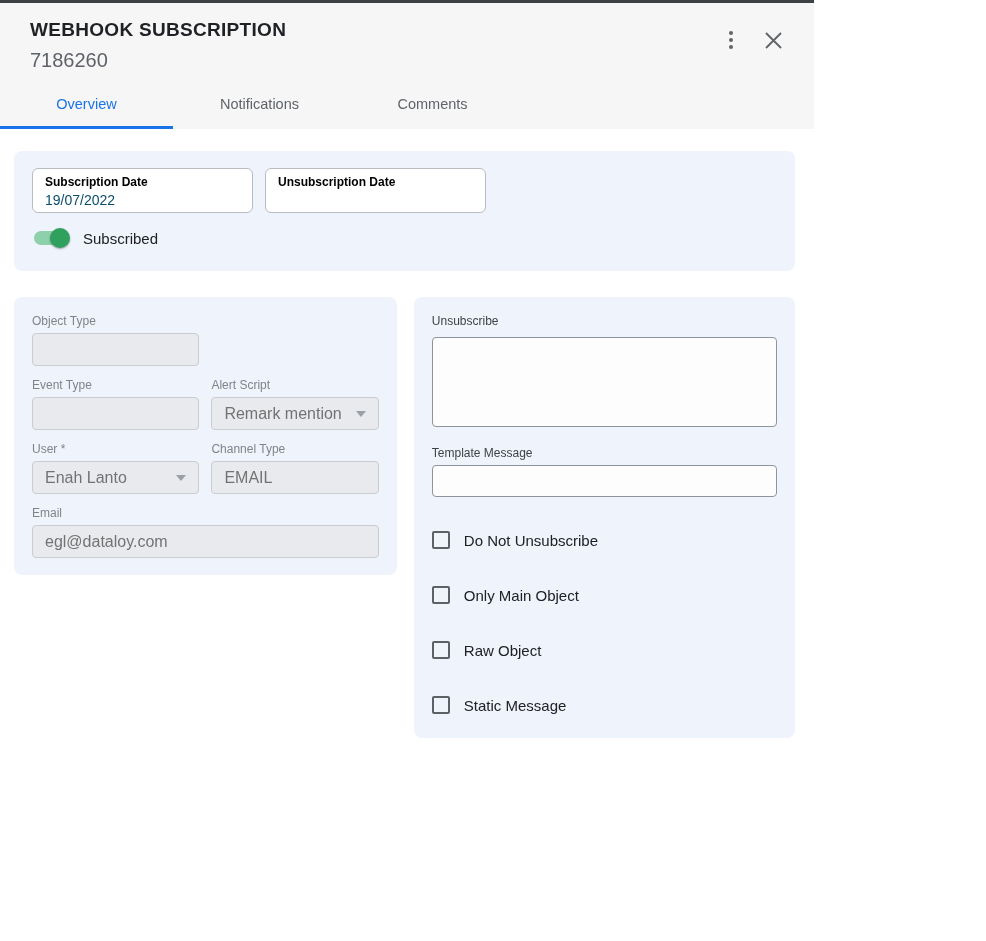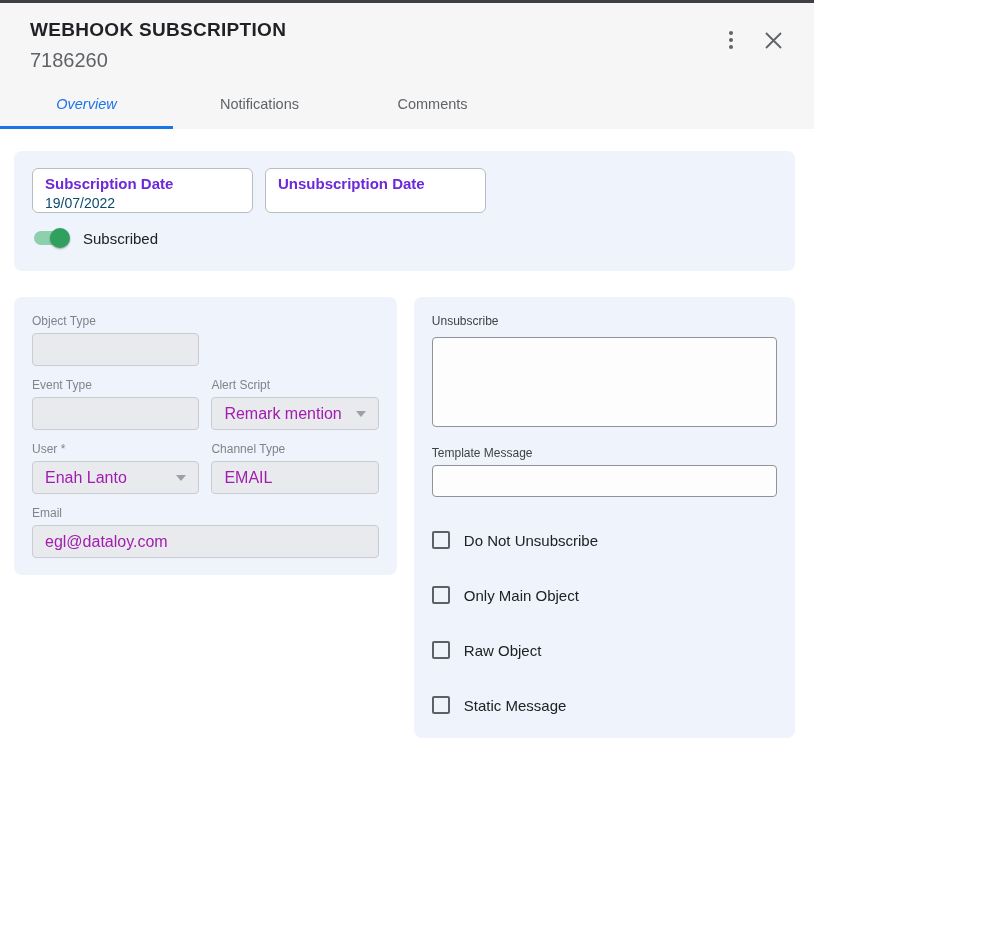--- a/index.html
+++ b/index.html
@@ -16,51 +16,51 @@
   .page-title { font-size:19px; font-weight:bold; color:#1f2124; letter-spacing:.3px; }
   .record-id { margin-top:8px; font-size:20px; color:#5f6368; }
   .header-actions { display:flex; align-items:center; gap:12px; margin-top:6px; }
   .icon-btn { background:none; border:none; width:30px; height:30px; display:flex; align-items:center; justify-content:center; cursor:pointer; border-radius:50%; }
   .kebab { display:flex; flex-direction:column; align-items:center; }
   .kebab i { width:4px; height:4px; border-radius:50%; background:#5f6368; display:block; margin:1.6px 0; }
 
   
   .tabs { display:flex; margin-top:11px; }
   .tab { width:173px; text-align:center; padding:13px 0 14px; font-size:14.5px; color:#5f6368; cursor:pointer; border-bottom:3px solid transparent; }
-  .tab.active { color:#1a73e8; border-bottom-color:#1a73e8;font-style:italic; }
+  .tab.active { color:#1a73e8; border-bottom-color:#1a73e8; }
 
   
   .content { padding:22px 19px 0 14px; }
   .panel { background:#eff3fc; border-radius:8px; }
 
   
   .subscription-panel { padding:17px 18px 22px; margin-bottom:26px; }
   .date-row { display:flex; gap:12px; }
   .date-box { width:221px; height:45px; background:#ffffff; border:1px solid #b9bcc0; border-radius:6px; padding:6px 12px; cursor:pointer; }
-  .date-label { font-size:15px; font-weight:bold; color:#6d28d9; }
+  .date-label { font-size:12px; font-weight:bold; color:#000000; }
   .date-value { font-size:14px; color:#0c4a6e; margin-top:3px; min-height:16px; }
   .toggle-row { margin-top:14px; display:flex; align-items:center; }
   .switch { position:relative; width:38px; height:22px; display:inline-block; cursor:pointer; }
   .switch .track { position:absolute; left:2px; top:4px; width:34px; height:14px; border-radius:7px; background:#c3c7cb; }
   .switch .thumb { position:absolute; top:1px; left:0; width:20px; height:20px; border-radius:50%; background:#fafafa; box-shadow:0 1px 2px rgba(0,0,0,.35); }
   .switch.on .track { background:#8ed0ac; }
   .switch.on .thumb { left:18px; background:#2fa05e; }
   .toggle-label { margin-left:13px; font-size:15px; color:#202124; }
 
   
   .panels-row { display:flex; gap:17px; align-items:flex-start; }
   .left-panel { width:469px; padding:17px 18px; }
   .right-panel { width:467px; padding:17px 18px 16px; }
 
   .form-grid { display:grid; grid-template-columns:1fr 1fr; column-gap:17px; row-gap:12px;gap:12px; }
   .field.full { grid-column:1 / -1; }
   .flabel { display:block; font-size:12px; margin-bottom:5px; line-height:14px; }
   .flabel.dim { color:#7f848a; }
   .flabel.dark { color:#3f4347; }
-  .dinput { height:33px; background:#e8eaed; border:1px solid #c9ccd0; border-radius:4px; font-size:16px; color:#a21caf; padding:0 12px; line-height:31px; white-space:nowrap; overflow:hidden; }
+  .dinput { height:33px; background:#e8eaed; border:1px solid #c9ccd0; border-radius:4px; font-size:16px; color:#737373; padding:0 12px; line-height:31px; white-space:nowrap; overflow:hidden; }
   .dinput.select { display:flex; align-items:center; justify-content:space-between; line-height:normal; }
   .arrow { width:0; height:0; border-left:5px solid transparent; border-right:5px solid transparent; border-top:6px solid #9aa0a6; flex:none; margin-left:8px; }
 
   .winput { display:block; width:100%; height:29px; background:#fdfdfe; border:1px solid #8f949a; border-radius:4px; padding:0 10px; font-size:15px; color:#202124; font-family:inherit; }
   .winput.tall { height:32px; }
   .wtextarea { display:block; width:100%; height:90px; background:#fdfdfe; border:1px solid #8f949a; border-radius:4px; resize:none; font-family:inherit; font-size:15px; padding:8px 10px; color:#202124; }
   .fgroup { margin-bottom:19px; }
   .fgroup.exp .flabel { margin-bottom:9px; }
   .fgroup:last-of-type { margin-bottom:0; }
 

